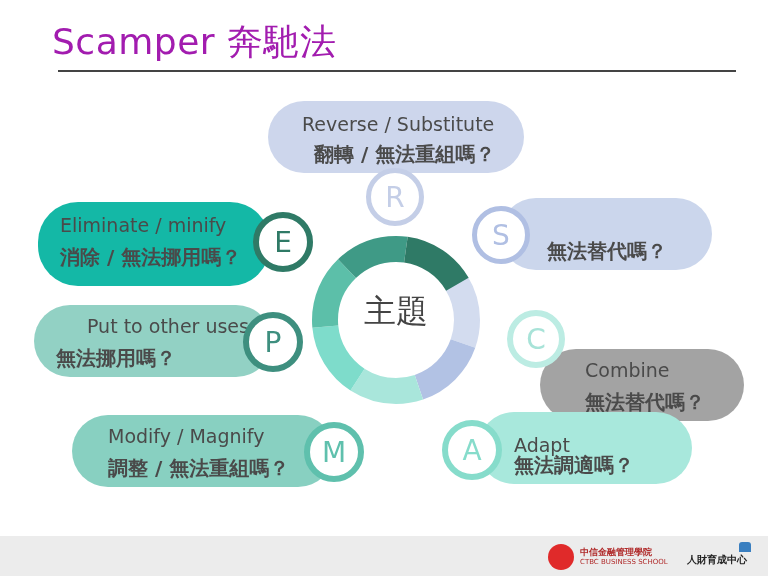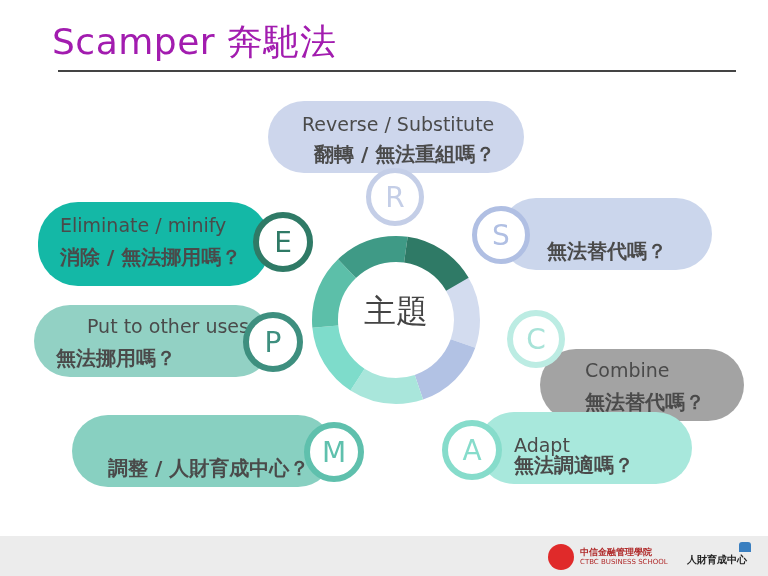--- a/index.html
+++ b/index.html
@@ -58,21 +58,22 @@
 
 <div class="pill" style="left:540px;top:305px;width:204px;height:72px;background:#a3a3a3;margin-top:44px;">
   <span class="l1" style="left:45px;top:10px;">Combine</span>
   <span class="l2" style="left:45px;top:40px;">無法替代嗎？</span>
 </div>
 <div class="badge" style="left:507px;top:310px;width:58px;height:58px;border:6px solid #bcece3;color:#a8e3d8;">
     <span>C</span>
   </div>
 
 <div class="pill" style="left:72px;top:415px;width:262px;height:72px;background:#88d0c1;">
-  <span class="l2" style="left:36px;top:40px;">調整 / 人財育成中心？</span>
+  <span class="l1" style="left:36px;top:10px;">Modify / Magnify</span>
+  <span class="l2" style="left:36px;top:40px;">調整 / 無法重組嗎？</span>
 </div>
 <div class="badge" style="left:304px;top:422px;width:60px;height:60px;border:6px solid #5fc0ad;color:#5fc0ad;">
     <span>M</span>
   </div>
 
 <div class="pill" style="left:478px;top:412px;width:214px;height:72px;background:#a8e8dc;">
   <span class="l1" style="left:36px;top:10px;margin-top:12px;">Adapt</span>
   <span class="l2" style="left:36px;top:40px;">無法調適嗎？</span>
 </div>
 <div class="badge" style="left:442px;top:420px;width:60px;height:60px;border:6px solid #86dccb;color:#86dccb;">

